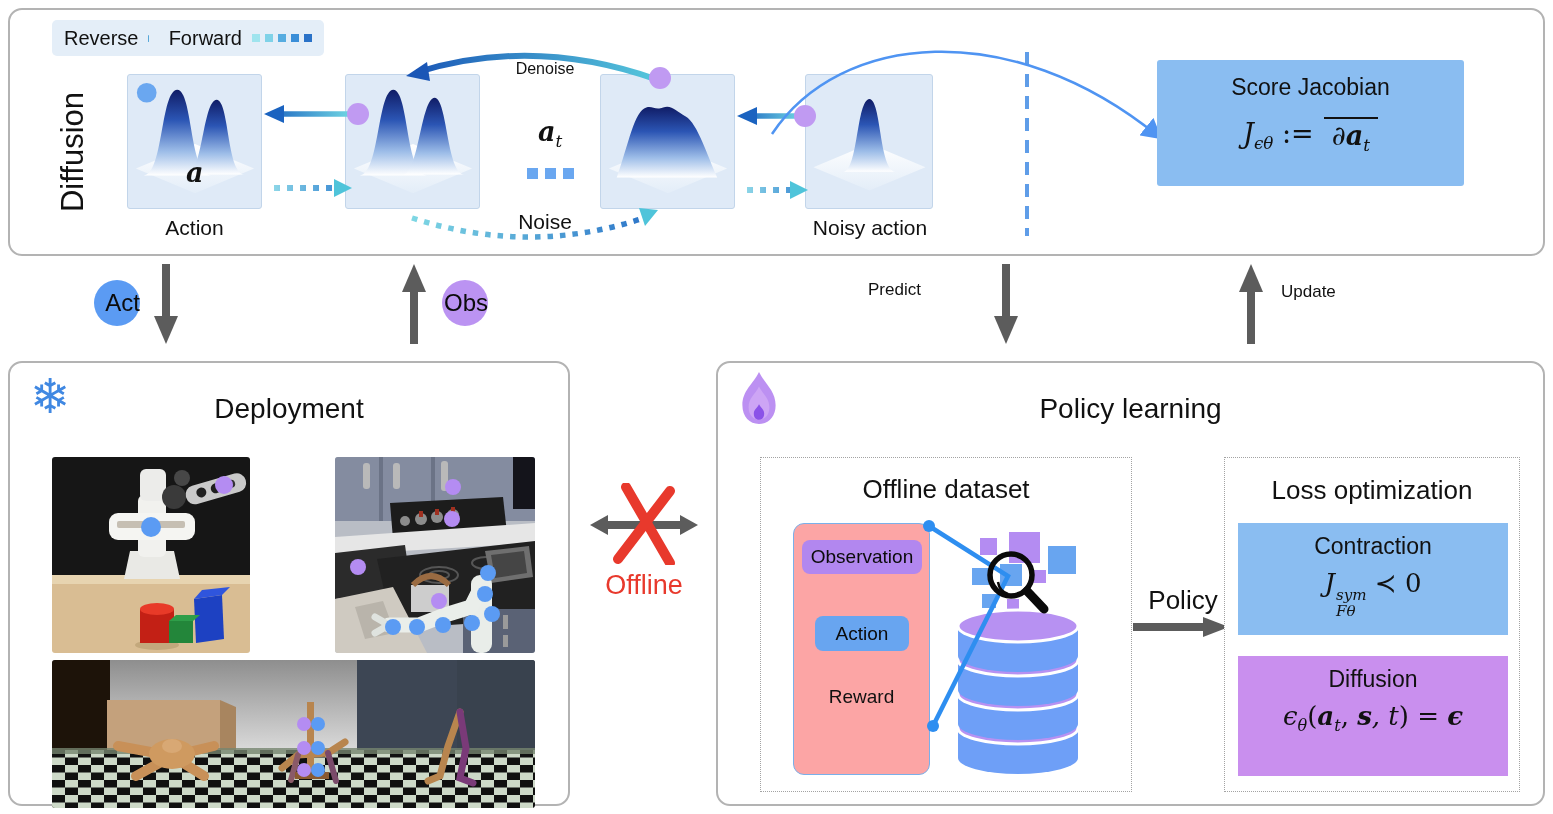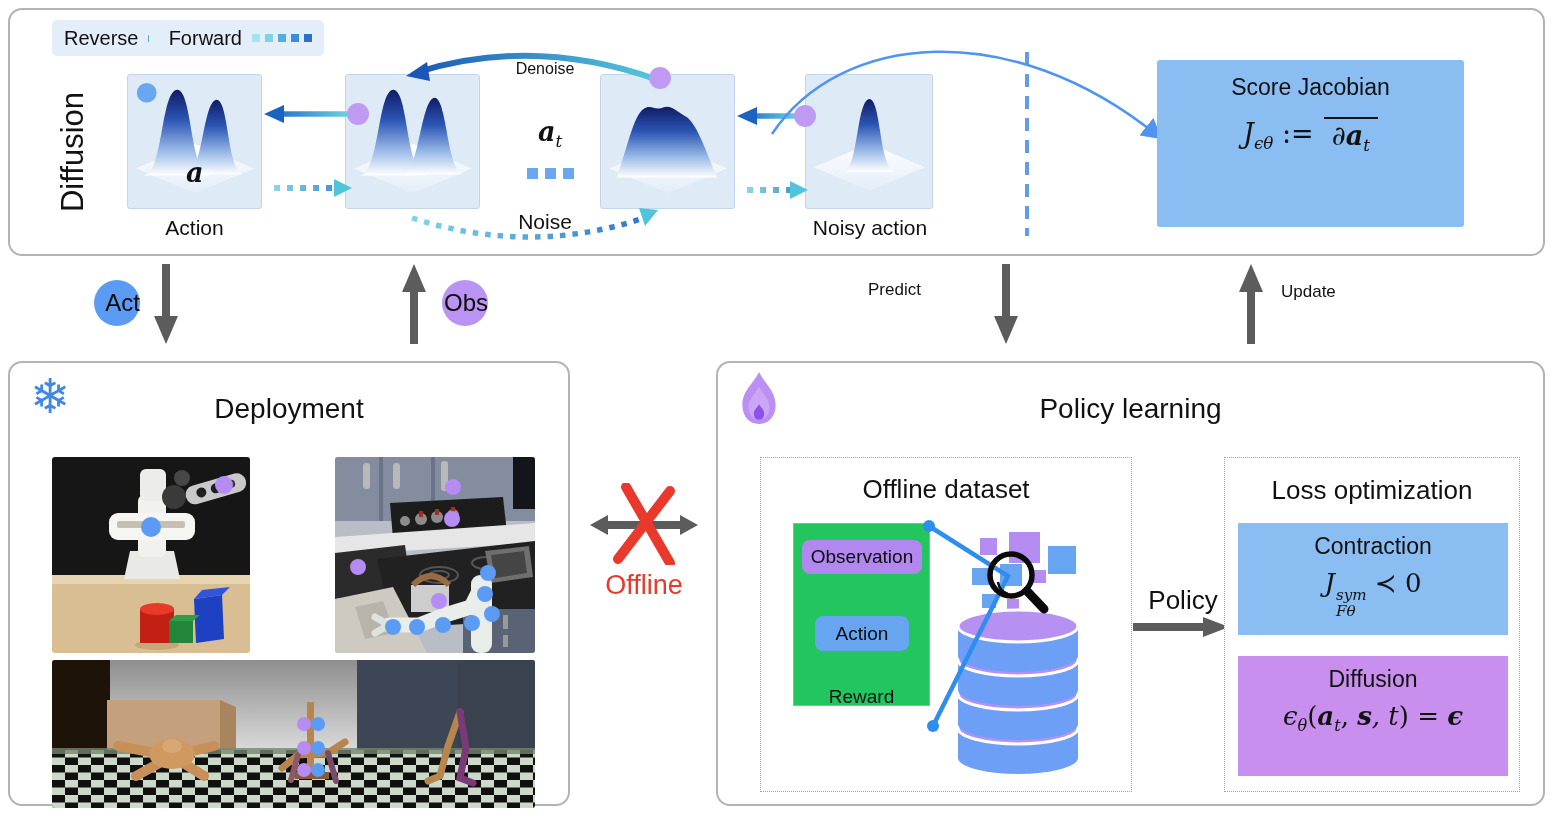--- a/index.html
+++ b/index.html
@@ -191,21 +191,21 @@
       <g>
         <path d="M402,208 Q520,246 634,208" fill="none" stroke="url(#nog)" stroke-width="5.5" stroke-dasharray="5.5 7"></path>
         <polygon points="648,200 629,198 635,216" fill="#4fc4da"></polygon>
       </g>
 
       <line x1="1017" y1="42" x2="1017" y2="226" stroke="#5f9de8" stroke-width="4" stroke-dasharray="13 9"></line>
 
       <path d="M762,124 C830,22 1000,6 1148,126" fill="none" stroke="#4f94f2" stroke-width="2.5" marker-end="url(#mkblue)"></path>
     </svg>
 
-    <div class="abs" style="left:1147px;top:50px;width:307px;height:167px;background:#8abdf1;border-radius:3px;">
+    <div class="abs" style="left:1147px;top:50px;width:307px;height:126px;background:#8abdf1;border-radius:3px;">
       <div class="ctr" style="margin-top:14px;font-size:23px;">Score Jacobian</div>
       <div class="math ctr" style="margin-top:14px;font-size:27px;display:flex;align-items:center;justify-content:center;">
         <span><span class="m-it">J</span><sub class="msub">ϵθ</sub><span class="m-norm"> := </span></span>
         <span class="frac">
           <span class="fden"><span class="m-it">∂</span><span class="m-bi">a</span><sub class="msub">t</sub></span>
         </span>
       </div>
     </div>
   </div>
 
@@ -378,22 +378,22 @@
     <svg class="abs" style="left:22px;top:8px;" width="38" height="54" viewBox="0 0 36 52">
       <path d="M18,1 C24,13 34,19 34,33 C34,44 27,51 18,51 C9,51 2,44 2,33 C2,19 12,13 18,1 Z" fill="#b07df0" opacity="0.85"></path>
       <path d="M18,15 C22,23 28,26 28,35 C28,43 23,47 18,47 C13,47 8,43 8,35 C8,26 14,23 18,15 Z" fill="#cda5f5"></path>
       <path d="M18,32 C20,36 23,37 23,41 C23,45 21,47 18,47 C15,47 13,45 13,41 C13,37 16,36 18,32 Z" fill="#8b52e8"></path>
     </svg>
     <div class="abs ctr title-lg" style="left:0;top:30px;width:100%;">Policy learning</div>
 
     <div class="dottedpanel" style="left:42px;top:94px;width:372px;height:335px;">
       <div class="abs ctr title-md" style="left:0;top:16px;width:100%;">Offline dataset</div>
 
-      <div class="abs" style="left:32px;top:65px;width:137px;height:183px;border:1.5px solid #79b0ea;
-           border-radius:0;background:#22c55e;box-sizing:border-box;">
+      <div class="abs" style="left:32px;top:65px;width:137px;height:252px;border:1.5px solid #79b0ea;
+           border-radius:11px;background:#fca5a5;box-sizing:border-box;">
         <div class="pill" style="left:8px;top:16px;width:120px;height:34px;background:#b287ef;">
           <span>Observation</span>
         </div>
         <div class="pill" style="left:21px;top:92px;width:94px;height:35px;background:#68a5f0;">
           <span>Action</span>
         </div>
         <div class="abs ctr" style="left:0;top:162px;width:100%;font-size:19px;">Reward</div>
       </div>
 
       <svg class="abs" style="left:0;top:0;pointer-events:none;" width="370" height="333" viewBox="0 0 370 333">

